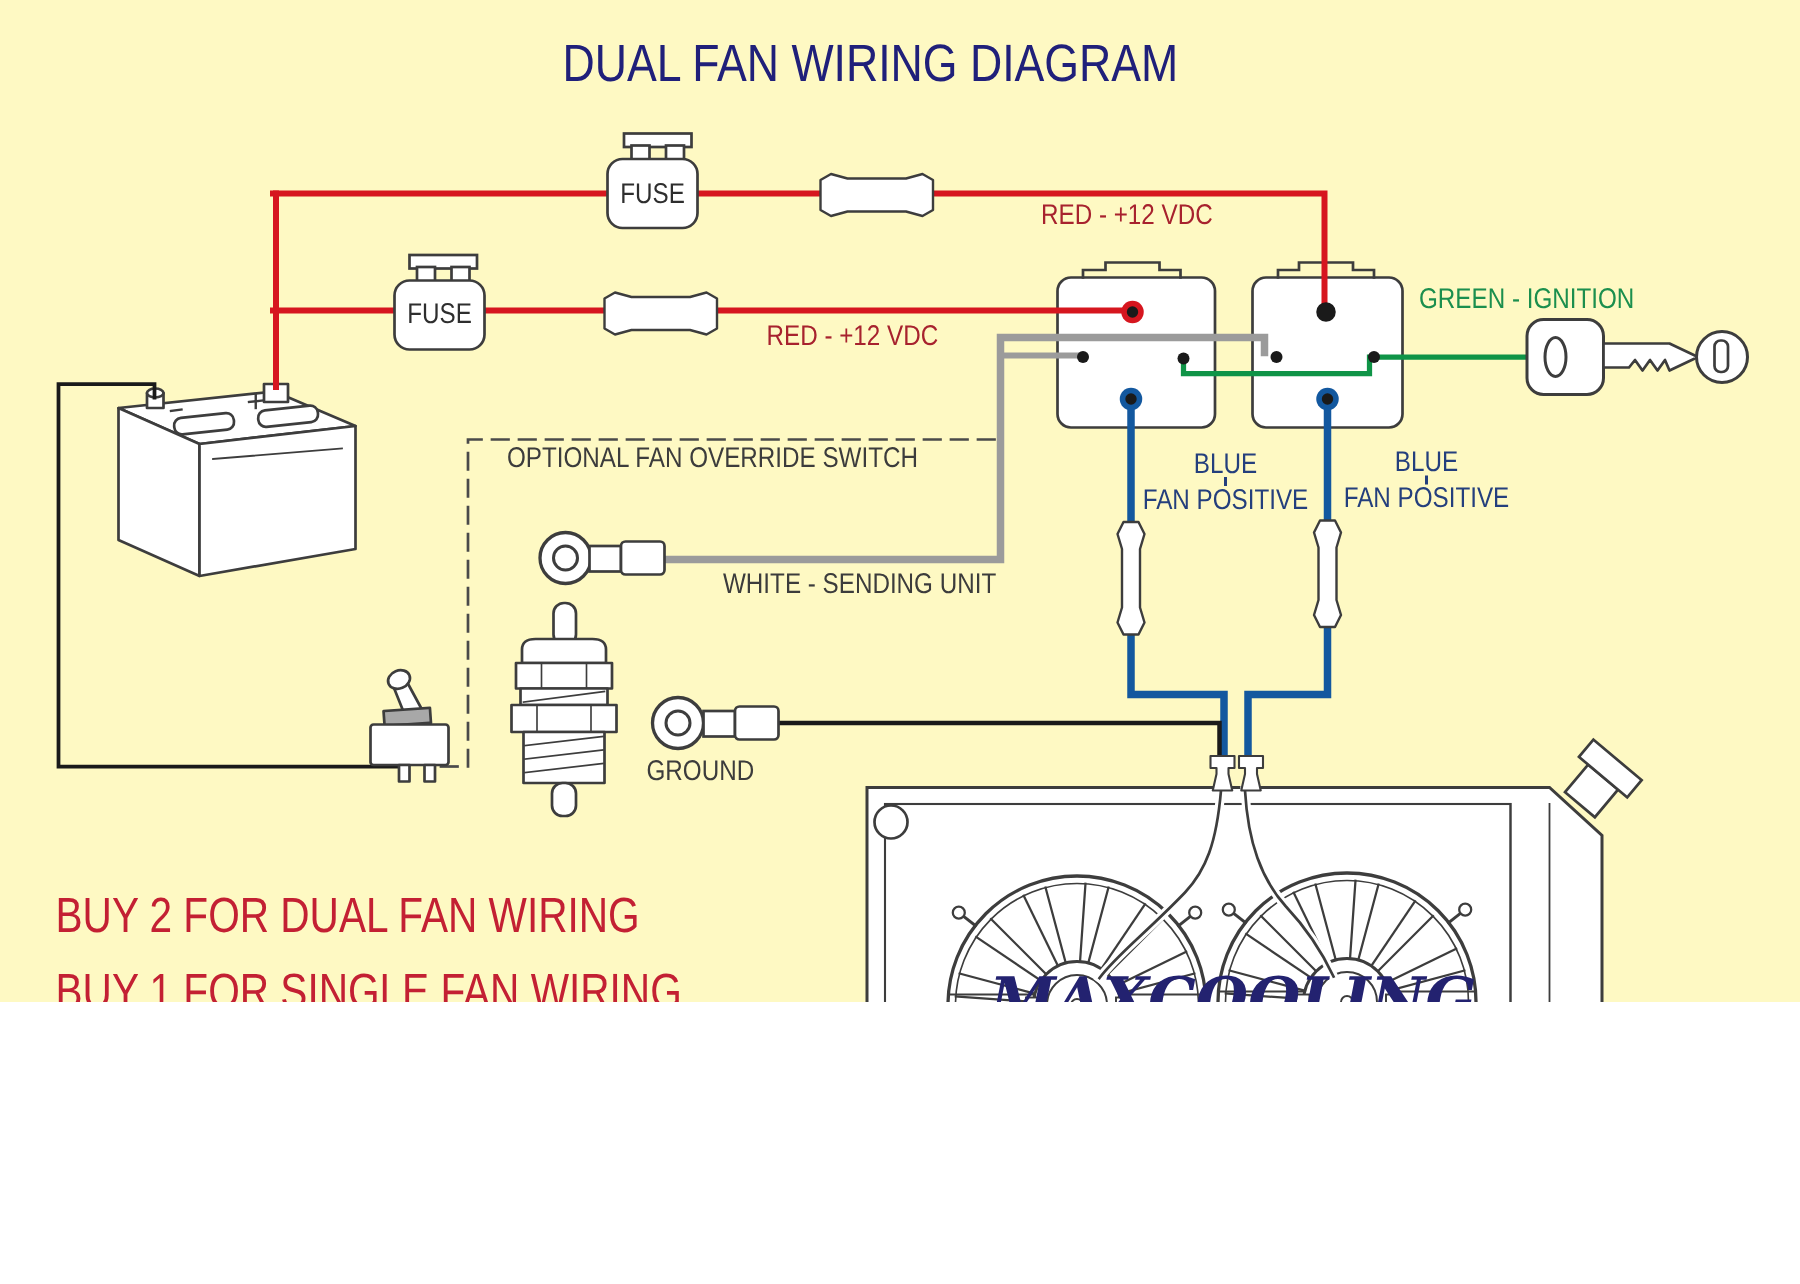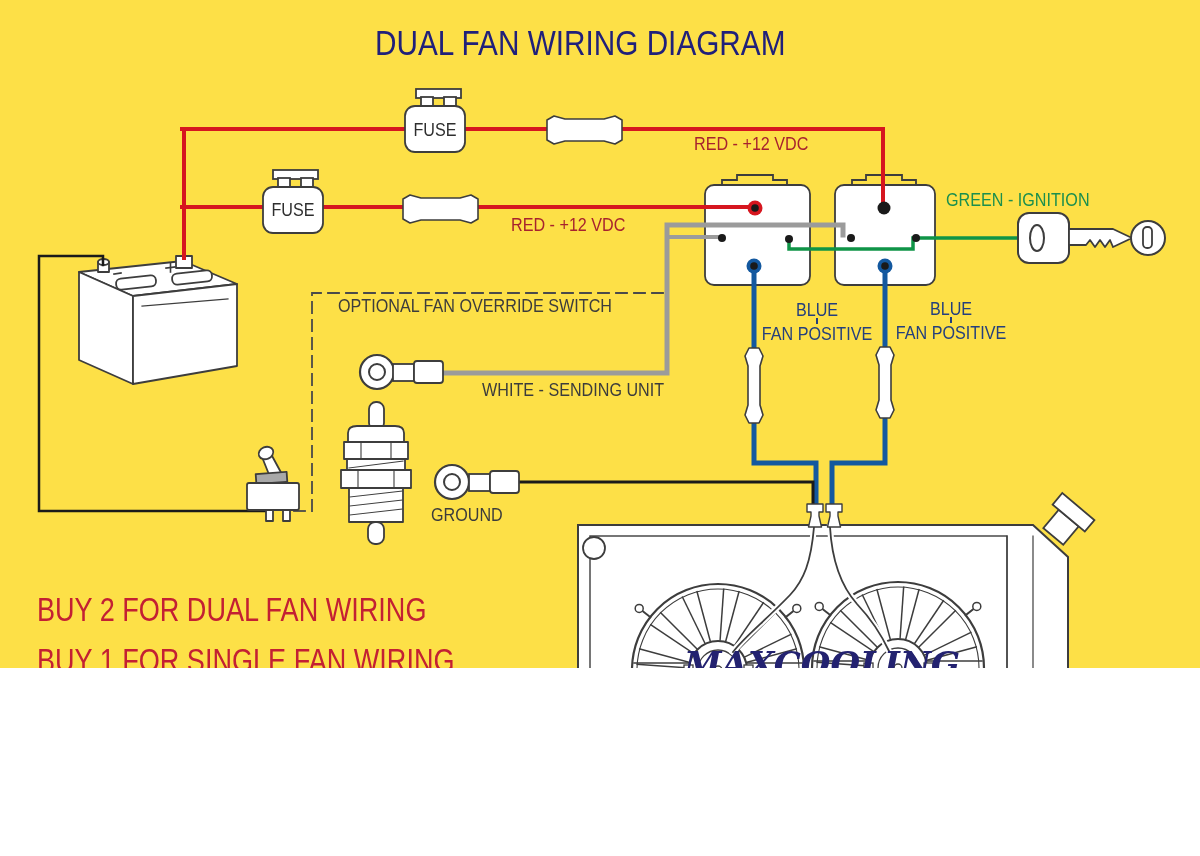--- a/index.html
+++ b/index.html
@@ -1,30 +1,30 @@
 <!DOCTYPE html>
 <html><head>
 <meta charset="utf-8">
 <style>
   html,body{margin:0;padding:0;background:#ffffff;}
-  .canvas{position:relative;width:1200px;height:668px;background:#fde047;overflow:hidden;
+  .canvas{position:relative;width:1200px;height:668px;background:#fef9c3;overflow:hidden;
           font-family:"Liberation Sans",sans-serif;}
   svg{position:absolute;left:0;top:0;}
   .lbl{position:absolute;line-height:1;white-space:nowrap;}
   .n{font-size:19px;transform:scaleX(0.85);transform-origin:left center;}
   .c{text-align:center;transform-origin:center center;}
   .title{font-size:35px;color:#20207a;transform:scaleX(0.85);transform-origin:left center;}
   .redlbl{color:#a7222e;}
   .greenlbl{color:#1b8f4e;}
   .bluelbl{color:#243f7d;}
   .plain{color:#3c3c3c;}
   .fuse{color:#2e2e2e;width:60px;}
   .buy{font-size:33px;color:#c32033;transform:scaleX(0.82);transform-origin:left center;}
   .brand{font-family:"DejaVu Serif",serif;font-style:italic;font-weight:bold;
-         font-size:34px;color:#232270;width:344px;text-align:center;}
+         font-size:40px;color:#232270;width:344px;text-align:center;}
   .tick{position:absolute;width:2px;height:6px;background:#243f7d;}
 </style>
 </head>
 <body>
 
 <div class="canvas">
 
 <svg id="diagram" width="1200" height="856" viewBox="0 0 1200 856" fill="none" stroke-linecap="square">
 
   <g stroke="#3d3d3d">

